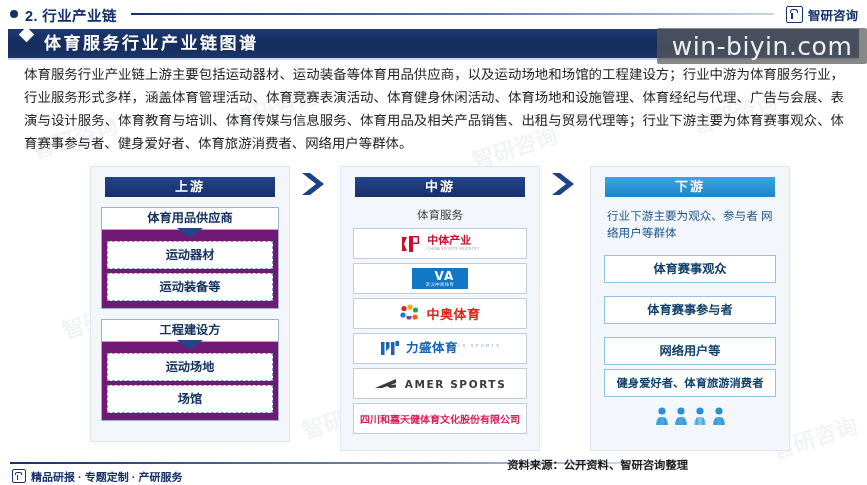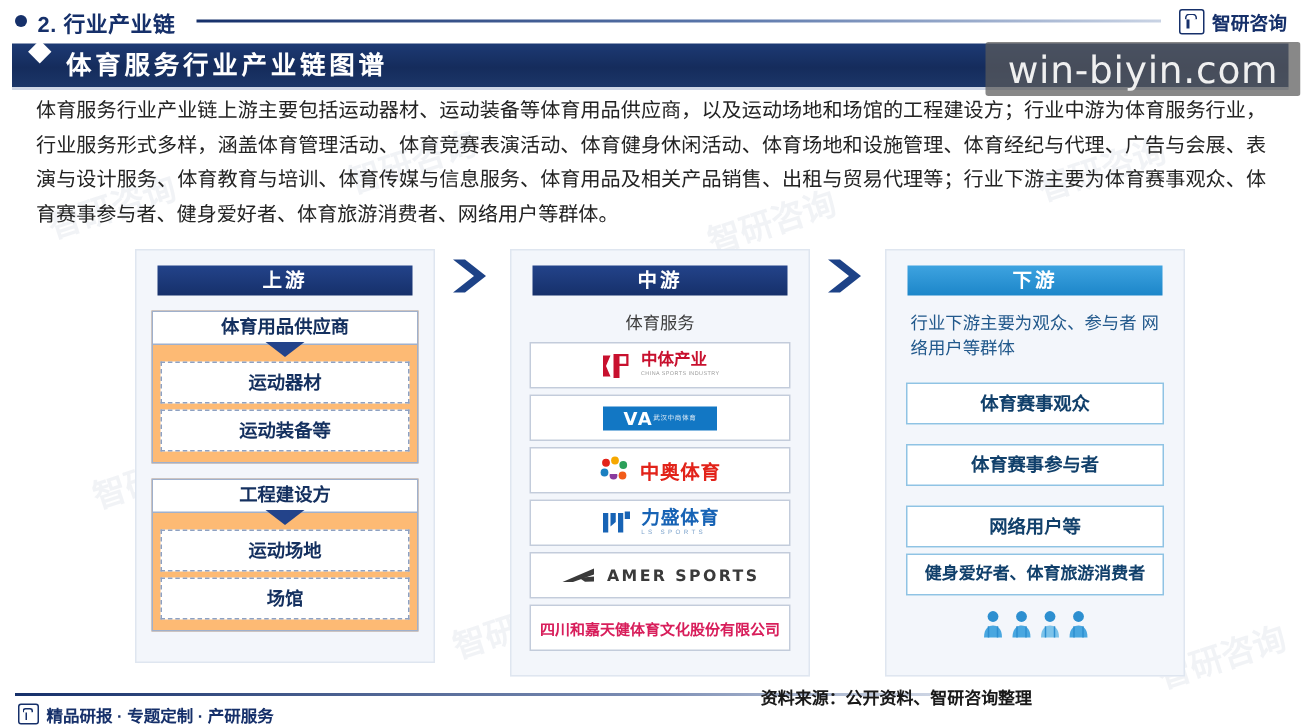--- a/index.html
+++ b/index.html
@@ -98,21 +98,21 @@
   .col-head{
     height:20px;line-height:20px;text-align:center;color:#fff;
     font-size:13px;font-weight:bold;letter-spacing:2px;margin:2px 4px 0 4px;
   }
   .head-up{background:linear-gradient(to bottom,#23438a,#16306a);}
   .head-mid{background:linear-gradient(to bottom,#23438a,#16306a);}
   .head-down{background:linear-gradient(to bottom,#3ea3e0,#1c86c9);}
 
   
   .group{
-    border:1px solid #9fb0cc;background:#fdba74;margin-top:10px;
+    border:1px solid #9fb0cc;background:#701a75;margin-top:10px;
     padding:0;box-sizing:border-box;
   }
   .grp-title{
     height:21px;line-height:21px;text-align:center;
     font-size:12.2px;font-weight:bold;color:#14305f;
     border-bottom:1px solid #9fb0cc;background:#ffffff;
     position:relative;
   }
   .down-arrow{
     position:absolute;left:50%;bottom:-9px;transform:translateX(-50%);
@@ -268,21 +268,21 @@
             <path d="M13,3.5 L17.5,3.5 L17.5,8.5 L13,8.5 Z" fill="#ffffff"></path>
           </svg>
           <div style="display:flex;flex-direction:column;line-height:1;">
             <span class="lg-text" style="color:#c8102e;font-size:11px;">中体产业</span>
             <span style="color:#9a9a9a;font-size:3.6px;letter-spacing:.3px;margin-top:2px;">CHINA SPORTS INDUSTRY</span>
           </div>
         </div>
       </div>
 
       <div class="logo-box">
-        <div style="background:#1277c4;padding:2px 14px 2px 14px;display:flex;flex-direction:row;align-items:center;line-height:1;">
+        <div style="background:#1277c4;padding:2px 14px 2px 14px;display:flex;flex-direction:column;align-items:flex-end;line-height:1;">
           <span style="color:#ffffff;font-weight:bold;font-size:12px;letter-spacing:1px;font-family:'DejaVu Sans',sans-serif;">VA</span>
           <span style="color:#e4eef7;font-size:4.4px;margin-top:1px;letter-spacing:.4px;">武汉中商体育</span>
         </div>
       </div>
 
       <div class="logo-box">
         <div class="logo-inner">
           <svg width="22" height="20" viewBox="0 0 22 20">
             <circle cx="5" cy="4.5" r="2.6" fill="#e2231a"></circle>
             <circle cx="11" cy="3" r="2.6" fill="#f6a800"></circle>
@@ -297,21 +297,21 @@
       </div>
 
       <div class="logo-box">
         <div class="logo-inner">
           <svg width="22" height="19" viewBox="0 0 22 19">
             <path d="M2,3 L5.5,3 L5.5,16 L2,16 Z" fill="#1763b5"></path>
             <path d="M7,3 L10.5,3 L10.5,9 L7,12 Z" fill="#1763b5"></path>
             <path d="M12,3 L15.5,3 L15.5,16 L12,16 Z" fill="#1763b5"></path>
             <path d="M16.5,2 L20,2 L20,7 L16.5,7 Z" fill="#1763b5"></path>
           </svg>
-          <div style="display:flex;flex-direction:column;line-height:1;">
+          <div style="display:flex;flex-direction:row;line-height:1;">
             <span class="lg-text" style="color:#1763b5;font-size:12.5px;letter-spacing:.5px;">力盛体育</span>
             <span style="color:#7ea4cc;font-size:4.2px;letter-spacing:2.2px;margin-top:1.5px;">LS SPORTS</span>
           </div>
         </div>
       </div>
 
       <div class="logo-box">
         <div class="logo-inner">
           <svg width="26" height="14" viewBox="0 0 26 14">
             <path d="M1,11 L22,2 L22,6 L8,11 Z" fill="#3a3a3a"></path>

